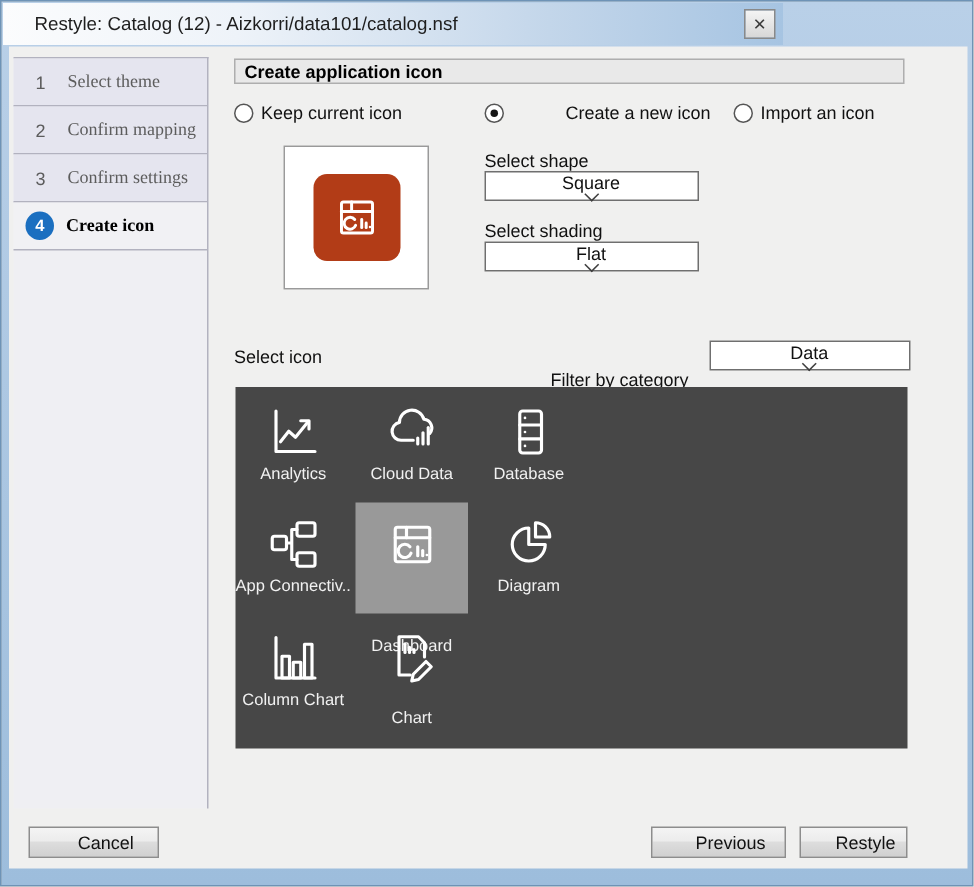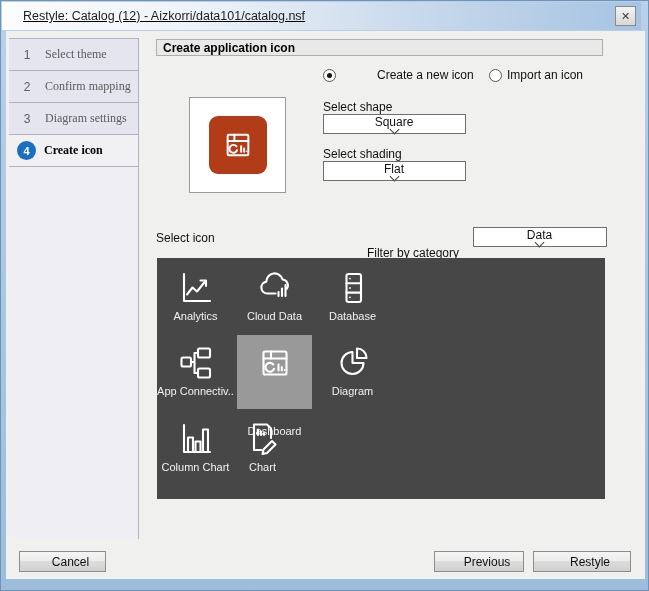--- a/index.html
+++ b/index.html
@@ -4,23 +4,23 @@
 <style>
   html,body{margin:0;padding:0;background:#c8c8c8;}
   *{box-sizing:border-box;}
   .window{
     position:relative;width:649px;height:591px;overflow:hidden;
     background:linear-gradient(#b9d0e8,#9dbddc);
     border:1px solid #6e93b6;
     font-family:"Liberation Sans",sans-serif;
   }
   
-  .titlebar{position:absolute;left:1px;top:1px;width:639px;height:28px;
+  .titlebar{position:absolute;left:1px;top:1px;width:520px;height:28px;
     background:linear-gradient(to right,#fbfcfd 0%,#eef3f9 30%,#c3d6ea 70%,#a6c4e2 100%);
-    display:flex;align-items:center;text-decoration:underline;}
+    display:flex;align-items:center;}
   .titlebar .title{margin-left:21px;font-size:12.5px;color:#1e1e1e;}
   .close-btn{position:absolute;right:5px;top:4px;width:21px;height:20px;
     background:linear-gradient(#f4f4f4,#d7d7d7);border:1px solid #898989;
     display:flex;align-items:center;justify-content:center;
     font-size:11px;color:#3c3c3c;cursor:default;}
   
   .content{position:absolute;left:5px;top:30px;width:639px;height:548px;background:#f0f0ef;}
   .abs{position:absolute;}
   
   .sidebar{left:3px;top:7px;width:130px;height:501px;
@@ -85,31 +85,35 @@
         <span class="slabel">Select theme</span>
       </div>
       <div class="step">
         <span class="num">2</span>
 
         <span class="slabel">Confirm mapping</span>
       </div>
       <div class="step">
         <span class="num">3</span>
 
-        <span class="slabel">Diagram settings</span>
+        <span class="slabel">Confirm settings</span>
       </div>
       <div class="step active">
 
         <span class="badge">4</span>
         <span class="slabel">Create icon</span>
       </div>
     </div>
 
     <div class="abs section-header">Create application icon</div>
 
+    <div class="abs radio-item" style="left:150px;">
+      <span class="radio"></span>
+      <span>Keep current icon</span>
+    </div>
     <div class="abs radio-item" style="left:317px;gap:41px;">
       <span class="radio checked"></span>
       <span>Create a new icon</span>
     </div>
     <div class="abs radio-item" style="left:483px;">
       <span class="radio"></span>
       <span>Import an icon</span>
     </div>
 
     <div class="abs preview-box">
@@ -211,31 +215,31 @@
       <div class="tile" style="left:1px;top:153px;">
         <svg viewBox="0 0 40 40" width="40" height="40" fill="none" stroke="#fff" stroke-width="2.1" stroke-linecap="round" stroke-linejoin="round">
           <path d="M8 6 V33 H34"></path>
           <rect x="12" y="18.5" width="5" height="14.5"></rect>
           <rect x="19.5" y="22.5" width="5" height="10.5"></rect>
           <rect x="27" y="10.5" width="5" height="22.5"></rect>
         </svg>
         <span class="tlabel">Column Chart</span>
       </div>
 
-      <div class="tile" style="left:68px;top:153px;">
+      <div class="tile" style="left:80px;top:153px;justify-content:space-between;">
         <svg viewBox="0 0 40 40" width="40" height="40" fill="none" stroke="#fff" stroke-width="2.1" stroke-linecap="round" stroke-linejoin="round">
           <path d="M28 19 V9.5 L24 5.5 H11 V31 H18.5"></path>
           <line x1="15" y1="10.5" x2="15" y2="16"></line>
           <line x1="18" y1="12.5" x2="18" y2="16"></line>
           <line x1="21" y1="14" x2="21" y2="16"></line>
           <path d="M20.5 30.5 L29 22 L32.5 25.5 L24 34 L19.5 35 Z"></path>
         </svg>
         <span class="tlabel">Chart</span>
       </div>
 
     </div>
 
     <div class="abs btn" style="left:13px;top:520px;width:87px;">Cancel</div>
     <div class="abs btn" style="left:428px;top:520px;width:90px;">Previous</div>
-    <div class="abs btn" style="left:527px;top:520px;width:98px;">Restyle</div>
+    <div class="abs btn" style="left:527px;top:520px;width:72px;">Restyle</div>
 
   </div>
 </div>
 
 </body></html>

